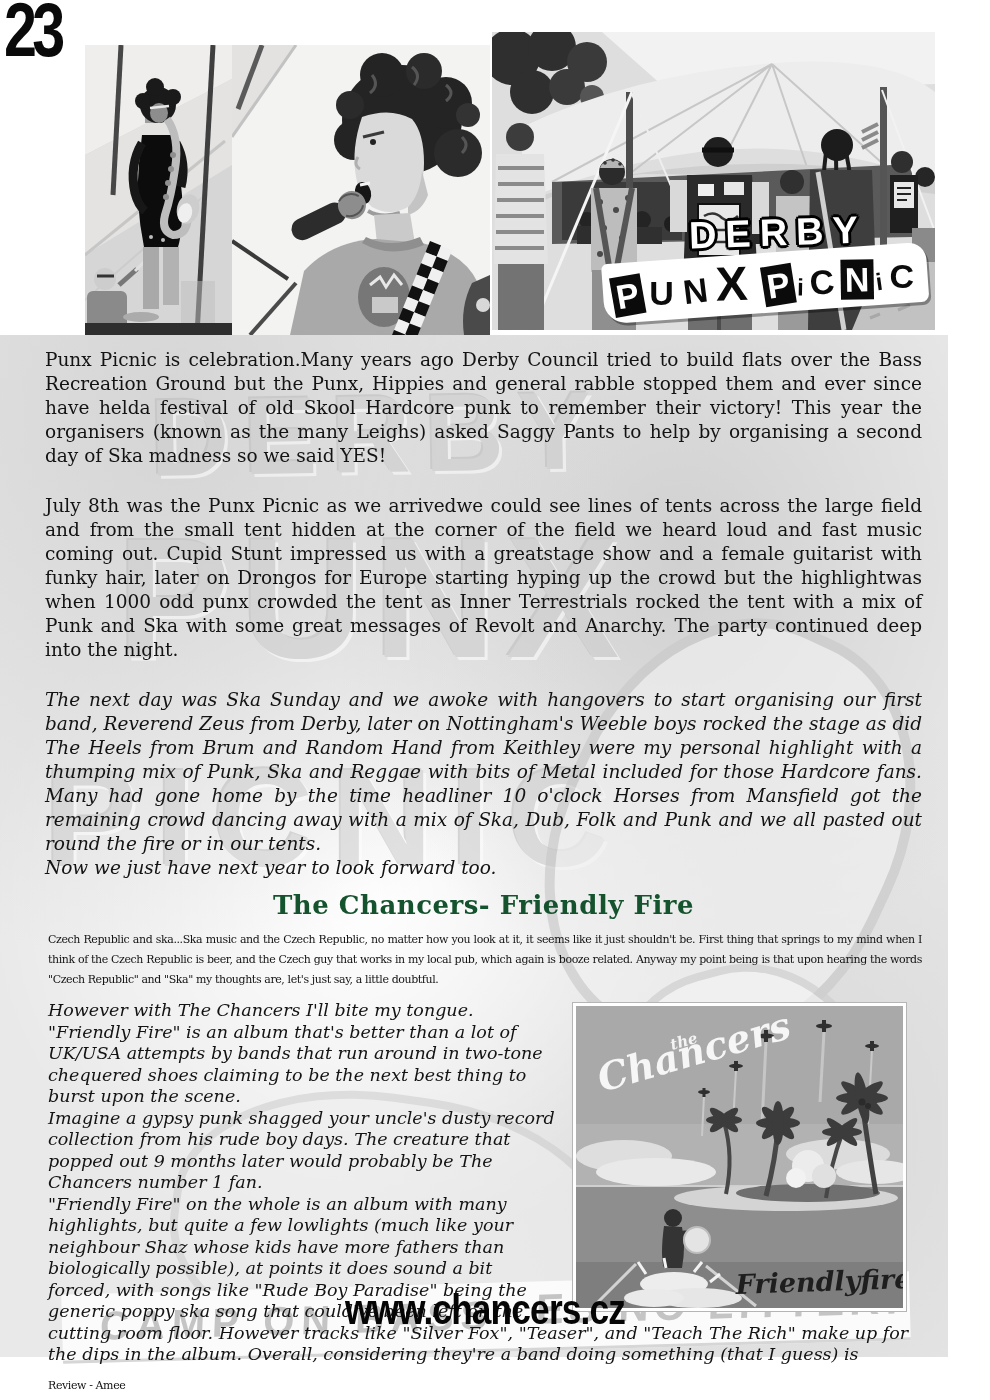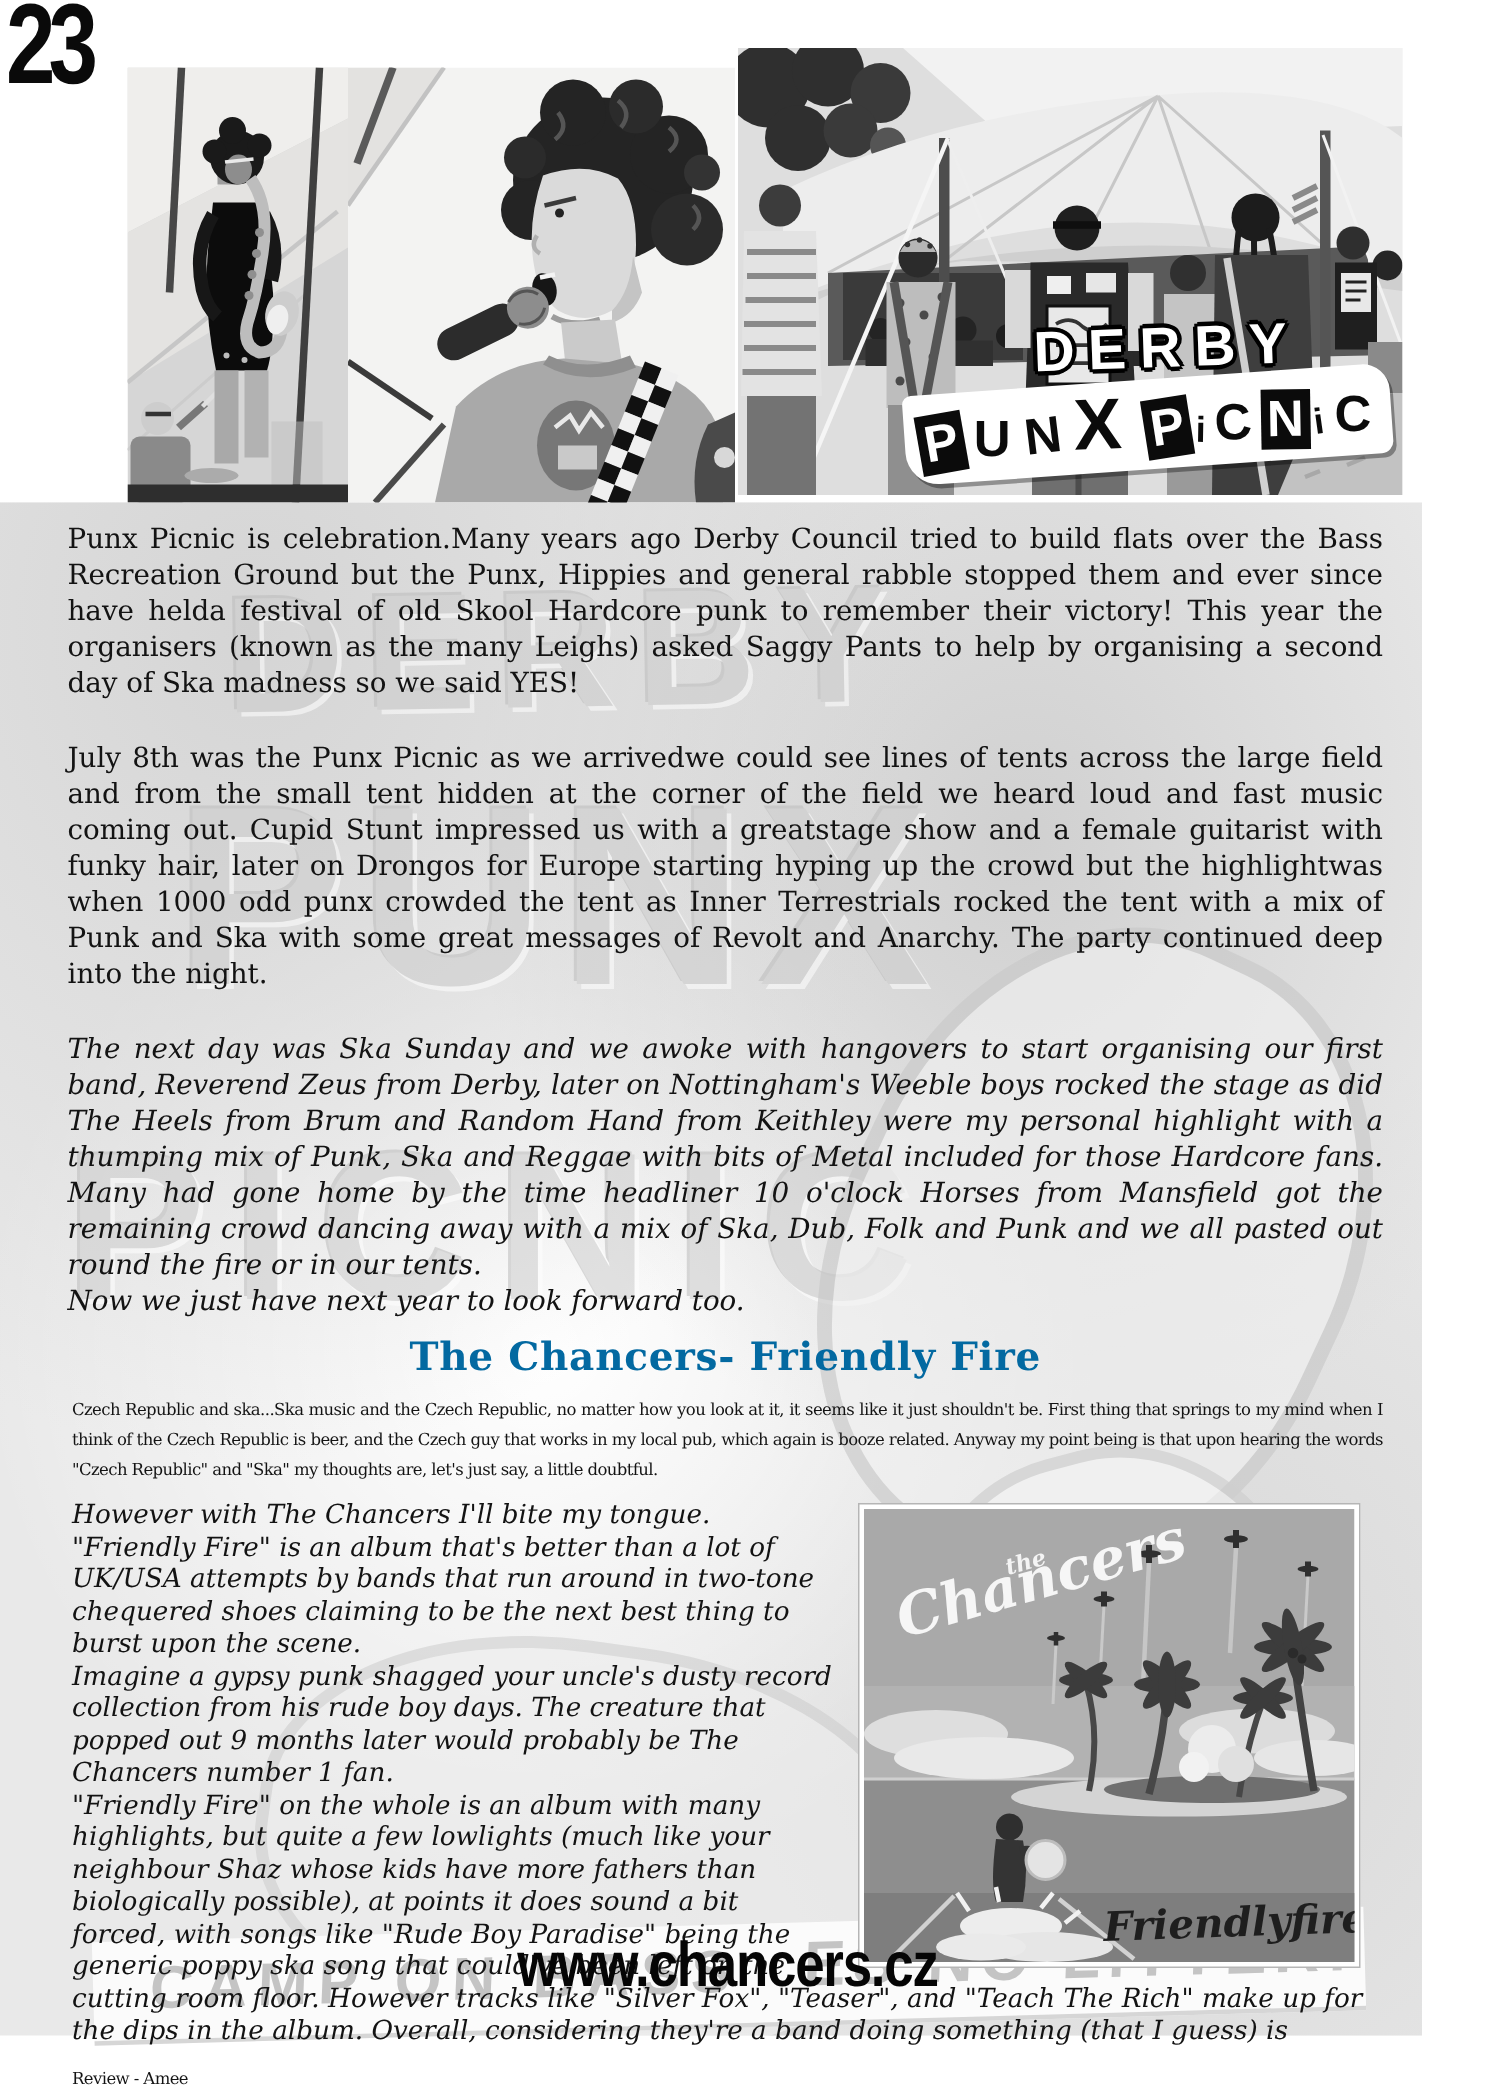--- a/index.html
+++ b/index.html
@@ -61,21 +61,21 @@
   .r1{transform:rotate(-6deg);} .r2{transform:rotate(4deg);} .r3{transform:rotate(-3deg);}
   .r4{transform:rotate(2deg);}  .r5{transform:rotate(-5deg);} .r6{transform:rotate(5deg);}
   .r7{transform:rotate(-2deg);} .r8{transform:rotate(3deg);}  .r9{transform:rotate(-4deg);}
 
   
   .article{position:absolute;left:35px;top:338px;width:897px;z-index:2;}
   .article p{margin:10px;}
   .body-text{font-size:18.5px;line-height:24px;text-align:justify;}
   .sp{margin-bottom:26px !important;}
   .prewrap{white-space:pre-line;font-style:italic;}
-  .review-title{margin:4px 0 2px;text-align:center;font-size:26px;font-weight:bold;letter-spacing:.5px;color:#0369a1;}
+  .review-title{margin:4px 0 2px;text-align:center;font-size:26px;font-weight:bold;letter-spacing:.5px;color:#14532d;}
   .condensed{font-size:11px;line-height:20px;letter-spacing:-0.4px;margin-left:13px !important;}
   .col-text{font-size:17.5px;line-height:21.5px;margin-left:13px !important;text-align:left;}
   .outro{clear:right;margin-top:2px;}
   .byline{margin-top:2px;}
 
   
   .album{float:right;width:327px;height:302px;margin:2px 25px 6px 14px;
     background:#ffffff;padding:3px;border:1px solid #b5b5b5;}
   .album svg{display:block;width:100%;height:100%;}
   .album text{font-family:"DejaVu Serif",serif;}

